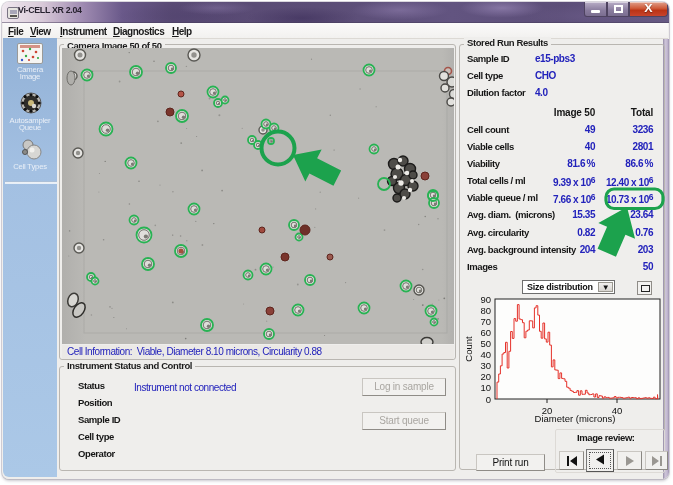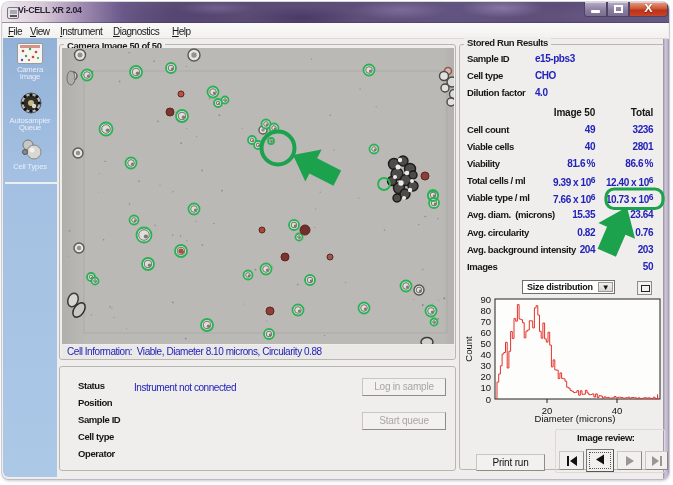--- a/index.html
+++ b/index.html
@@ -18,21 +18,21 @@
 .tbicon:after{content:"";position:absolute;left:1.5px;top:6.5px;width:7px;height:2.5px;background:#55534e}
 .tbtitle{position:absolute;left:16px;top:3px;font-size:8.8px;letter-spacing:-0.3px;font-weight:bold;color:#27222f}
 .wbtn{position:absolute;top:0;height:15px;border:1px solid #4e4360;border-top:none;box-shadow:inset 0 1px 0 rgba(255,255,255,.45);color:#fff;text-align:center}
 .wmin{left:582px;width:23px;border-radius:0 0 0 3px;background:linear-gradient(#b9aec7,#897c9e 60%,#7a6d90)}
 .wmax{left:605px;width:22px;background:linear-gradient(#b9aec7,#897c9e 60%,#7a6d90)}
 .wclose{left:627px;width:39px;border-radius:0 0 4px 0;background:linear-gradient(#e0a08c,#cf5b3a 45%,#bb3416 60%,#c8432c)}
 .wmin i{display:block;margin:8px auto 0;width:9px;height:3px;background:#fff;border-radius:1px}
 .wmax i{display:block;margin:3px auto 0;width:9px;height:8px;border:2px solid #fff;background:transparent}
 .wclose i{font-style:normal;font-weight:bold;font-size:10px;line-height:14px;display:block;transform:scaleX(1.25);text-shadow:0 1px 1px rgba(0,0,0,.4)}
 .menu{position:absolute;left:1px;right:1px;top:21px;height:16px;background:linear-gradient(#fbfafa,#f2f1ef);border-bottom:1px solid #dcd9d4}
-.menu span{position:absolute;top:3px;font-size:10px;font-weight:normal;letter-spacing:-0.5px;color:#1a1a1a}
+.menu span{position:absolute;top:3px;font-size:10px;font-weight:bold;letter-spacing:-0.5px;color:#1a1a1a}
 .menu u{text-decoration:underline}
 .client{position:absolute;left:1px;right:0;top:37px;bottom:0;background:#efeeec}
 .rframe{position:absolute;right:0;top:37px;bottom:0;width:6px;background:linear-gradient(90deg,#938aa4,#cdc4d8 35%,#c4bad2 70%,#9d92b0)}
 .sb{position:absolute;left:1px;top:36px;width:54px;bottom:2px;background:linear-gradient(180deg,#92b1d6,#a3c0e2 30%,#abc8e7);border-radius:0 0 0 6px}
 .sep{position:absolute;left:2px;top:143px;width:52px;height:3px;background:linear-gradient(#8aa6c8,#ffffff 60%,#d8e4f2)}
 .lbl{position:absolute;width:54px;text-align:center;font-size:7.7px;letter-spacing:-0.2px;line-height:7px;color:#e9eff7}
 .icon1{position:absolute;left:14px;top:5px;width:26px;height:21px;background:#f6f5f2;border:1px solid #9a9a98;border-radius:2px}
 .icon2{position:absolute;left:17px;top:54px;width:22px;height:22px}
 .icon3{position:absolute;left:17px;top:101px;width:22px;height:22px}
 .grp{position:absolute;border:1px solid #b9b6b1;border-radius:3px}
@@ -366,20 +366,21 @@
 <ellipse cx="365" cy="294" rx="6" ry="4.5" fill="#d0cfcb" stroke="#3a3936" stroke-width="1.4"></ellipse>
 <circle cx="119" cy="203" r="2.6" fill="#a4503c"></circle>
         </g>
         <g fill="#1ca24d">
           <circle cx="216" cy="100" r="16.5" fill="none" stroke="#1ca24d" stroke-width="4"></circle>
 <path d="M0,0 L23,-18 L23,-8 L50,-8 L50,9 L23,9 L23,18 Z" transform="translate(231,107) rotate(27)"></path>
         </g>
       </svg></div>
   <div class="cinfo">Cell Information:&nbsp; Viable, Diameter 8.10 microns, Circularity 0.88</div>
   <div class="grp" style="left:57px;top:364px;width:397px;height:105px"></div>
+  <div class="glabel" style="left:62px;top:358px">Instrument Status and Control</div>
   <div class="flabel" style="left:76px;top:378px">Status</div>
   <div class="fval" style="left:132px;top:380px">Instrument not connected</div>
   <div class="flabel" style="left:76px;top:395px">Position</div>
   <div class="flabel" style="left:76px;top:412px">Sample ID</div>
   <div class="flabel" style="left:76px;top:429px">Cell type</div>
   <div class="flabel" style="left:76px;top:446px">Operator</div>
   <div class="gbtn" style="left:360px;top:376px">Log in sample</div>
   <div class="gbtn" style="left:360px;top:410px">Start queue</div>
   <div class="grp" style="left:457px;top:42px;width:206px;height:426px"></div>
   <div class="glabel" style="left:462px;top:35px">Stored Run Results</div>
@@ -396,21 +397,21 @@
     <div class="rv c2" style="top:121.5px">3236</div>
   <div class="rlabel" style="top:138.5px">Viable cells</div>
     <div class="rv c1" style="top:138.5px">40</div>
     <div class="rv c2" style="top:138.5px">2801</div>
   <div class="rlabel" style="top:155.5px">Viability</div>
     <div class="rv c1" style="top:155.5px">81.6 %</div>
     <div class="rv c2" style="top:155.5px">86.6 %</div>
   <div class="rlabel" style="top:173px">Total cells / ml</div>
     <div class="rv c1" style="top:173px">9.39&nbsp;x&nbsp;10<sup>6</sup></div>
     <div class="rv c2" style="top:173px">12.40&nbsp;x&nbsp;10<sup>6</sup></div>
-  <div class="rlabel" style="top:190px">Viable type / ml</div>
+  <div class="rlabel" style="top:190px">Viable queue / ml</div>
     <div class="rv c1" style="top:190px">7.66&nbsp;x&nbsp;10<sup>6</sup></div>
     <div class="rv c2" style="top:190px">10.73&nbsp;x&nbsp;10<sup>6</sup></div>
   <div class="rlabel" style="top:207px">Avg. diam.&nbsp; (microns)</div>
     <div class="rv c1" style="top:207px">15.35</div>
     <div class="rv c2" style="top:207px">23.64</div>
   <div class="rlabel" style="top:224.5px">Avg. circularity</div>
     <div class="rv c1" style="top:224.5px">0.82</div>
     <div class="rv c2" style="top:224.5px">0.76</div>
   <div class="rlabel" style="top:241.5px">Avg. background intensity</div>
     <div class="rv c1" style="top:241.5px">204</div>

